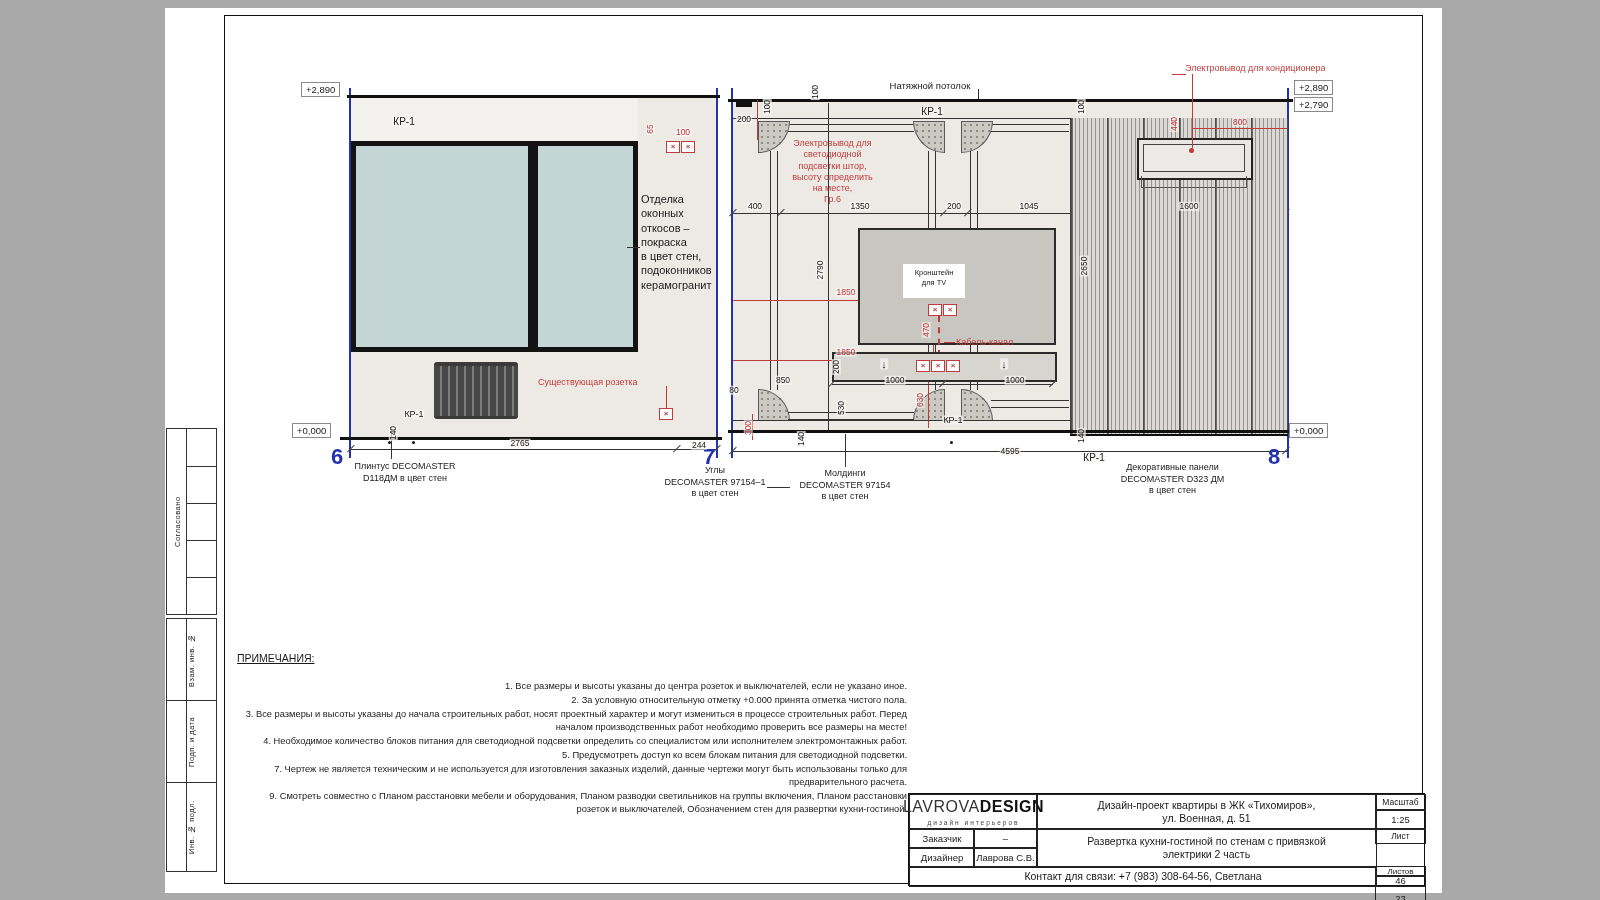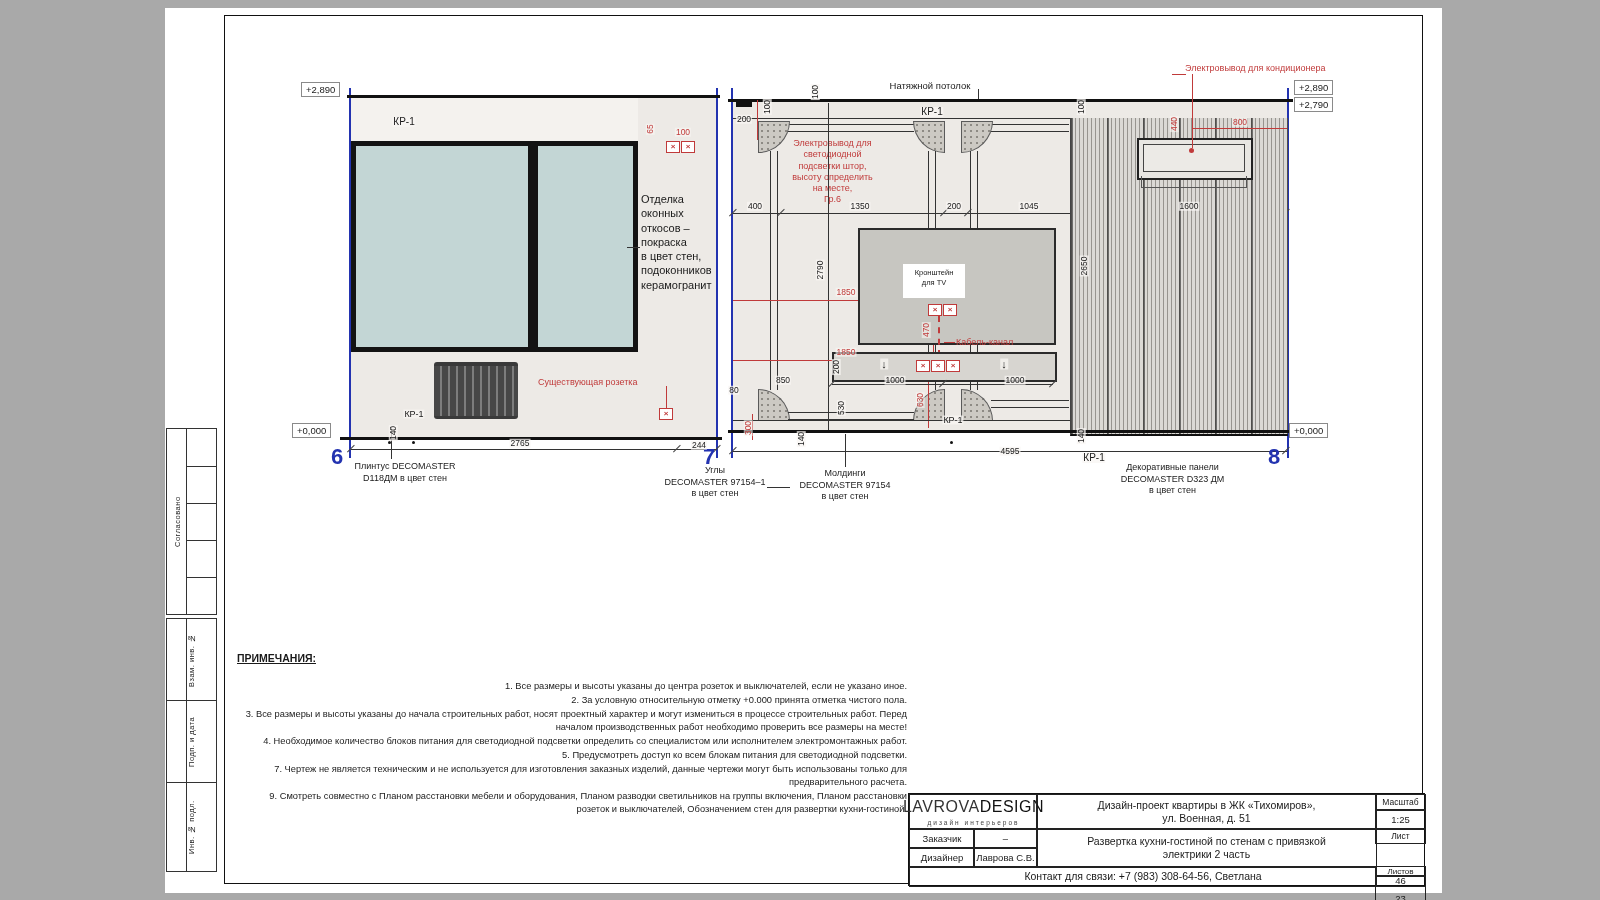--- a/index.html
+++ b/index.html
@@ -45,33 +45,33 @@
   .sock i:before{content:"×";}
   
   .level{position:absolute;height:13px;line-height:13px;border:1px solid #8a8a8a;background:#fff;
          font-size:9.5px;padding:0 4px;white-space:nowrap;}
   .axisnum{position:absolute;font-size:22px;font-weight:bold;color:#2333b0;line-height:1;}
   .axisline{position:absolute;width:2px;background:#2333b0;}
   
   .cap{position:absolute;font-size:9px;line-height:1.3;text-align:center;white-space:pre-line;}
   .redcap{position:absolute;font-size:9px;line-height:1.25;color:#c03a3a;text-align:center;white-space:pre-line;}
   
-  .notes-title{position:absolute;font-size:10.5px;font-weight:bold;text-decoration:underline;}
+  .notes-title{position:absolute;font-size:10.5px;font-weight:normal;text-decoration:underline;}
   .note-line{font-size:9.3px;line-height:1.4;margin:0 0 1px 0;}
   
   .stampcell{position:absolute;border:1px solid #333;background:#fff;}
   .stampcell .lbl{position:absolute;left:0;top:0;width:100%;height:100%;display:flex;align-items:center;justify-content:center;
        writing-mode:vertical-rl;transform:rotate(180deg);font-size:7.5px;color:#222;letter-spacing:.5px;}
   
   .tb{position:absolute;border:1.6px solid #111;}
   .tbcell{position:absolute;border:1px solid #222;font-size:9.5px;display:flex;align-items:center;justify-content:center;
           text-align:center;line-height:1.25;}
   .logo-main{font-size:16px;letter-spacing:.5px;color:#111;}
   .logo-main .lt{font-weight:300;color:#333;}
-  .logo-main .bd{font-weight:normal;text-align:right;}
+  .logo-main .bd{font-weight:bold;text-align:right;}
   .logo-sub{font-size:6.5px;letter-spacing:2px;color:#444;margin-top:2px;}
 </style>
 </head>
 <body>
 
 <div class="canvas">
 
   <div class="abs sheet"></div>
   <div class="abs frame"></div>
 

